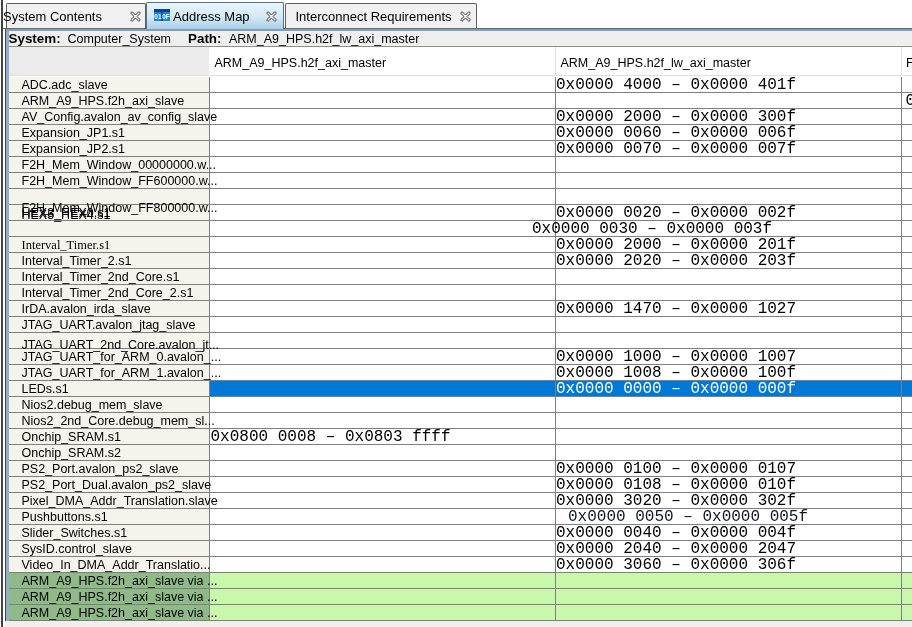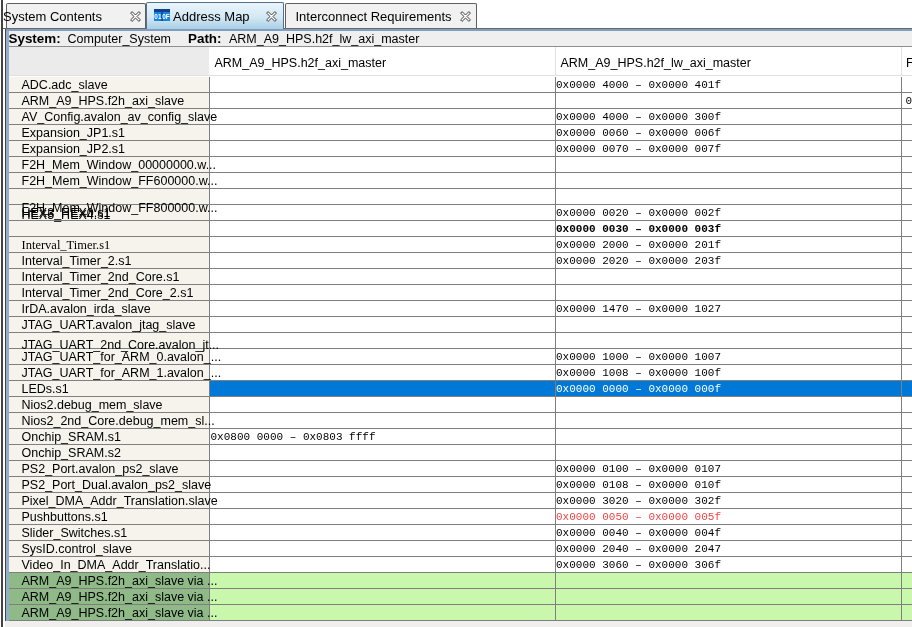--- a/index.html
+++ b/index.html
@@ -1,18 +1,18 @@
 <!DOCTYPE html>
 <html><head><meta charset="utf-8"><style>
 html,body{margin:0;padding:0;}
 body{width:912px;height:627px;position:relative;overflow:hidden;background:#fff;
  font-family:"Liberation Sans",sans-serif;-webkit-font-smoothing:antialiased;}
 .abs{position:absolute;}
 .lbl{position:absolute;left:9.5px;font-size:12.5px;color:#000;line-height:15px;white-space:pre;margin-top:1px;padding-left:12px;}
-.mono{position:absolute;font-family:"Liberation Mono",monospace;font-size:11px;color:#000;line-height:15px;white-space:pre;margin-top:1.5px;}
+.mono{position:absolute;font-family:"Liberation Mono",monospace;font-size:16px;color:#000;line-height:15px;white-space:pre;margin-top:1.5px;}
 .hdrtxt{position:absolute;font-size:12.5px;color:#000;line-height:15px;white-space:pre;}
 </style></head><body>
 <div class="abs" style="left:1px;top:28px;width:911px;height:1px;background:#686868;"></div>
 <div class="abs" style="left:5px;top:29px;width:907px;height:2px;background:#7f9ec0;"></div>
 <div class="abs" style="left:5.5px;top:3px;width:140px;height:25px;background:#f1f1f1;border:1px solid #5f5f5f;border-bottom:none;border-radius:2px 2px 0 0;box-sizing:border-box;"></div>
 <div class="abs" style="left:3px;top:8.5px;font-size:13px;color:#000;">System Contents</div>
 <svg class="abs" style="left:129.5px;top:10.5px;" width="11" height="11" viewBox="0 0 11 11">
     <path d="M0.6 2.1 L2.1 0.6 L5.5 4 L8.9 0.6 L10.4 2.1 L7 5.5 L10.4 8.9 L8.9 10.4 L5.5 7 L2.1 10.4 L0.6 8.9 L4 5.5 Z" fill="#ffffff" stroke="#3a3a3a" stroke-width="1"></path>
   </svg>
 <div class="abs" style="left:146px;top:2px;width:138px;height:27px;background:linear-gradient(180deg,#e9f5fb 0%,#d3e8f4 55%,#aacee6 100%);border:1px solid #51718c;border-bottom:none;border-radius:2px 2px 0 0;box-sizing:border-box;"></div>
@@ -90,61 +90,61 @@
 <div class="abs" style="left:8.5px;top:603.5px;width:903.5px;height:1px;background:#7f7f7f;"></div>
 <div class="abs" style="left:8.5px;top:619.5px;width:903.5px;height:1px;background:#7f7f7f;"></div>
 <div class="abs" style="left:209px;top:76.5px;width:1px;height:544.0px;background:#7f7f7f;"></div>
 <div class="abs" style="left:554.5px;top:76.5px;width:1px;height:544.0px;background:#7f7f7f;"></div>
 <div class="abs" style="left:901px;top:76.5px;width:1px;height:544.0px;background:#7f7f7f;"></div>
 <div class="lbl" style="top:76.5px;">ADC.adc_slave</div>
 <div class="mono" style="left:556px;top:76.5px;color:#000;">0x0000 4000 – 0x0000 401f</div>
 <div class="lbl" style="top:92.5px;">ARM_A9_HPS.f2h_axi_slave</div>
 <div class="mono" style="left:905.5px;top:92.5px;">0x00</div>
 <div class="lbl" style="top:108.5px;">AV_Config.avalon_av_config_slave</div>
-<div class="mono" style="left:556px;top:108.5px;color:#000;">0x0000 4000 – 0x0000 300f</div>
+<div class="mono" style="left:556px;top:108.5px;color:#000;">0x0000 2000 – 0x0000 300f</div>
 <div class="lbl" style="top:124.5px;text-align:right;">Expansion_JP1.s1</div>
 <div class="mono" style="left:556px;top:124.5px;color:#000;">0x0000 0060 – 0x0000 006f</div>
 <div class="lbl" style="top:140.5px;">Expansion_JP2.s1</div>
 <div class="mono" style="left:556px;top:140.5px;color:#000;">0x0000 0070 – 0x0000 007f</div>
 <div class="lbl" style="top:156.5px;">F2H_Mem_Window_00000000.w...</div>
 <div class="lbl" style="top:172.5px;">F2H_Mem_Window_FF600000.w...</div>
 <div class="lbl" style="top:200px;text-align:center;">F2H_Mem_Window_FF800000.w...</div>
 <div class="lbl" style="top:204.5px;">HEX3_HEX0.s1</div>
 <div class="mono" style="left:556px;top:204.5px;color:#000;">0x0000 0020 – 0x0000 002f</div>
 <div class="lbl" style="top:207px;text-align:right;">HEX5_HEX4.s1</div>
-<div class="mono" style="left:556px;top:220.5px;color:#000;font-weight:bold;">0x0000 0030 – 0x0000 003f</div>
+<div class="mono" style="left:532px;top:220.5px;color:#000;">0x0000 0030 – 0x0000 003f</div>
 <div class="lbl" style="top:236.5px;font-family:Liberation Serif, serif;">Interval_Timer.s1</div>
 <div class="mono" style="left:556px;top:236.5px;color:#000;">0x0000 2000 – 0x0000 201f</div>
 <div class="lbl" style="top:252.5px;">Interval_Timer_2.s1</div>
 <div class="mono" style="left:556px;top:252.5px;color:#000;">0x0000 2020 – 0x0000 203f</div>
 <div class="lbl" style="top:268.5px;">Interval_Timer_2nd_Core.s1</div>
 <div class="lbl" style="top:284.5px;">Interval_Timer_2nd_Core_2.s1</div>
 <div class="lbl" style="top:300.5px;">IrDA.avalon_irda_slave</div>
 <div class="mono" style="left:556px;top:300.5px;color:#000;">0x0000 1470 – 0x0000 1027</div>
 <div class="lbl" style="top:316.5px;">JTAG_UART.avalon_jtag_slave</div>
 <div class="lbl" style="top:337px;">JTAG_UART_2nd_Core.avalon_jt...</div>
 <div class="lbl" style="top:348.5px;">JTAG_UART_for_ARM_0.avalon_...</div>
 <div class="mono" style="left:556px;top:348.5px;color:#000;">0x0000 1000 – 0x0000 1007</div>
 <div class="lbl" style="top:364.5px;">JTAG_UART_for_ARM_1.avalon_...</div>
 <div class="mono" style="left:556px;top:364.5px;color:#000;">0x0000 1008 – 0x0000 100f</div>
 <div class="lbl" style="top:380.5px;">LEDs.s1</div>
 <div class="mono" style="left:556px;top:380.5px;color:#fff;">0x0000 0000 – 0x0000 000f</div>
 <div class="lbl" style="top:396.5px;">Nios2.debug_mem_slave</div>
 <div class="lbl" style="top:412.5px;">Nios2_2nd_Core.debug_mem_sl...</div>
 <div class="lbl" style="top:428.5px;">Onchip_SRAM.s1</div>
-<div class="mono" style="left:210.5px;top:428.5px;">0x0800 0000 – 0x0803 ffff</div>
+<div class="mono" style="left:210.5px;top:428.5px;">0x0800 0008 – 0x0803 ffff</div>
 <div class="lbl" style="top:444.5px;">Onchip_SRAM.s2</div>
 <div class="lbl" style="top:460.5px;">PS2_Port.avalon_ps2_slave</div>
 <div class="mono" style="left:556px;top:460.5px;color:#000;">0x0000 0100 – 0x0000 0107</div>
 <div class="lbl" style="top:476.5px;">PS2_Port_Dual.avalon_ps2_slave</div>
 <div class="mono" style="left:556px;top:476.5px;color:#000;">0x0000 0108 – 0x0000 010f</div>
 <div class="lbl" style="top:492.5px;">Pixel_DMA_Addr_Translation.slave</div>
 <div class="mono" style="left:556px;top:492.5px;color:#000;">0x0000 3020 – 0x0000 302f</div>
 <div class="lbl" style="top:508.5px;">Pushbuttons.s1</div>
-<div class="mono" style="left:556px;top:508.5px;color:#ef4444;">0x0000 0050 – 0x0000 005f</div>
+<div class="mono" style="left:568px;top:508.5px;color:#0f172a;">0x0000 0050 – 0x0000 005f</div>
 <div class="lbl" style="top:524.5px;">Slider_Switches.s1</div>
 <div class="mono" style="left:556px;top:524.5px;color:#000;">0x0000 0040 – 0x0000 004f</div>
 <div class="lbl" style="top:540.5px;">SysID.control_slave</div>
 <div class="mono" style="left:556px;top:540.5px;color:#000;">0x0000 2040 – 0x0000 2047</div>
 <div class="lbl" style="top:556.5px;">Video_In_DMA_Addr_Translatio...</div>
 <div class="mono" style="left:556px;top:556.5px;color:#000;">0x0000 3060 – 0x0000 306f</div>
 <div class="lbl" style="top:572.5px;">ARM_A9_HPS.f2h_axi_slave via ...</div>
 <div class="lbl" style="top:588.5px;">ARM_A9_HPS.f2h_axi_slave via ...</div>
 <div class="lbl" style="top:604.5px;">ARM_A9_HPS.f2h_axi_slave via ...</div>
 <div class="abs" style="left:1px;top:0px;width:1.5px;height:627px;background:#424242;"></div>

